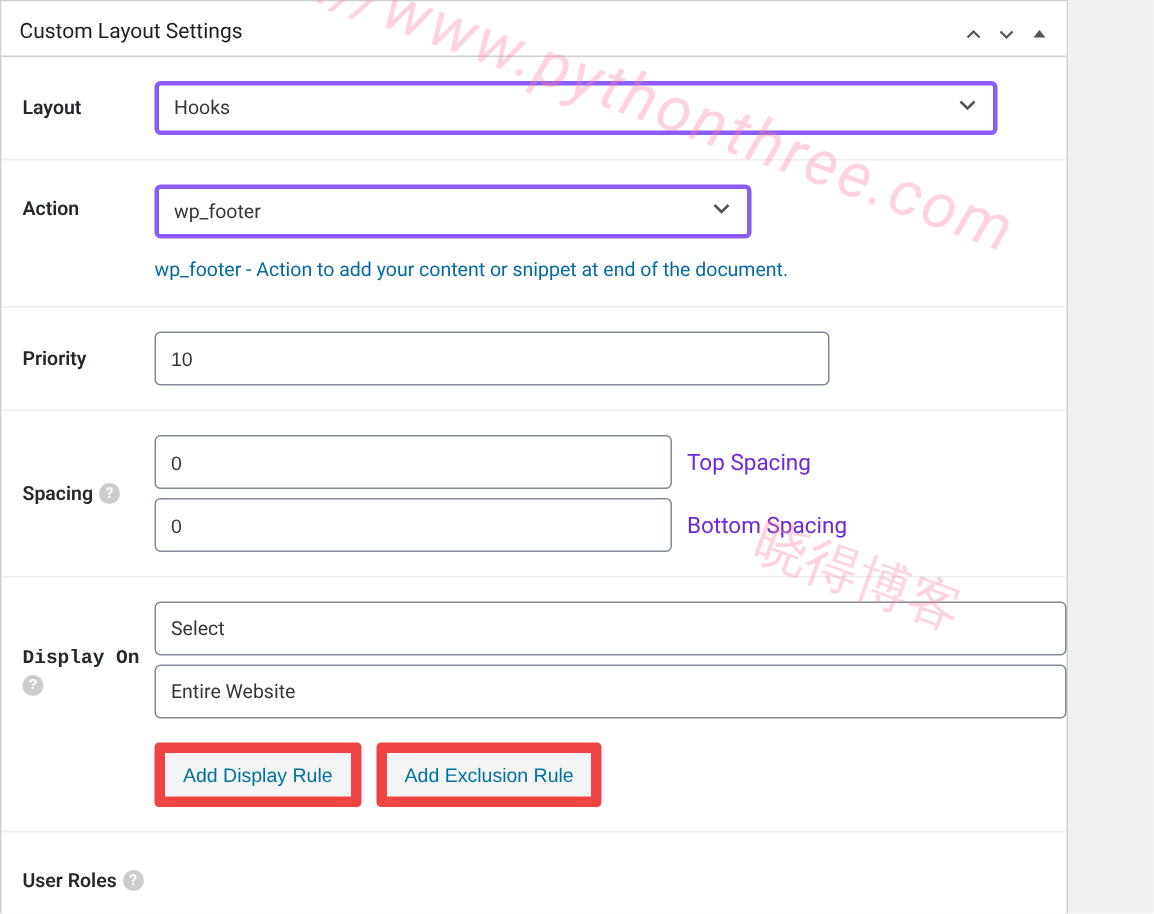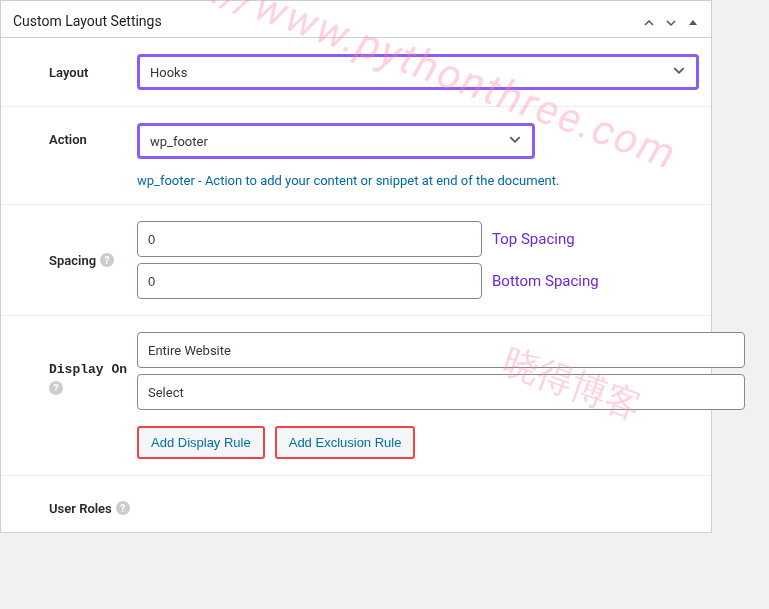--- a/index.html
+++ b/index.html
@@ -44,21 +44,20 @@
       padding: 16px 0 16px 14px;
     }
     .row-label {
       width: 88px;
       flex-shrink: 0;
       display: flex;
       align-items: center;
       font-weight: 600;
       color: #23282d;
       font-size: 13px;
-      margin-left: 34px;
     }
     .row-label.top { align-items: flex-start; padding-top: 9px; }
     .row-content {
       flex: 1;
       display: flex;
       flex-direction: column;
       gap: 6px;
       padding-right: 0;
     }
     .help-icon {
@@ -119,21 +118,21 @@
       font-size: 13px;
       color: #0369a1;
       margin-top: 8px;
     }
     .btn-group {
       display: flex;
       gap: 10px;
       margin-top: 10px;
     }
     .btn {
-      border: 2px solid #ef4444;
+      border: 7px solid #ef4444;
       color: #0071a1;
       background: #f3f5f6;
       border-radius: 3px;
       padding: 7px 12px;
       font-size: 13px;
       cursor: pointer;
     }
     .select-no-chev {
       border: 1px solid #7e8993;
       border-radius: 4px;
@@ -221,20 +220,26 @@
           <span class="select-chev">
             <svg width="14" height="14" viewBox="0 0 12 12">
                 <path d="M2 4 L6 8 L10 4" stroke="#555" stroke-width="1.5" fill="none"></path>
               </svg>
           </span>
         </div>
         <div class="hint">wp_footer - Action to add your content or snippet at end of the document.</div>
       </div>
     </div>
 
+    <div class="row">
+      <div class="row-label">Priority</div>
+      <div class="row-content">
+        <input class="input input-med" value="10" style="">
+      </div>
+    </div>
 
     <div class="row">
       <div class="row-label">
         <span>Spacing</span>
         <span class="help-icon">?</span>
       </div>
       <div class="row-content">
         <div class="spacing-row">
           <input class="input input-spacing" value="0" style="">
           <span class="spacing-label">Top Spacing</span>
@@ -246,24 +251,24 @@
       </div>
     </div>
 
     <div class="row">
       <div class="row-label top" style="flex-direction:column;align-items:flex-start;padding-top:30px;font-family:Liberation Mono, monospace;">
         <span>Display On</span>
         <span class="help-icon" style="margin-left:0;margin-top:4px;">?</span>
       </div>
       <div class="row-content">
         <div class="select-no-chev">
+          <span>Select</span>
+        </div>
+        <div class="select-no-chev">
           <span>Entire Website</span>
-        </div>
-        <div class="select-no-chev">
-          <span>Select</span>
         </div>
         <div class="btn-group">
           <button class="btn">Add Display Rule</button>
           <button class="btn">Add Exclusion Rule</button>
         </div>
       </div>
     </div>
 
     <div class="row" style="border-bottom:none;">
       <div class="row-label top">

